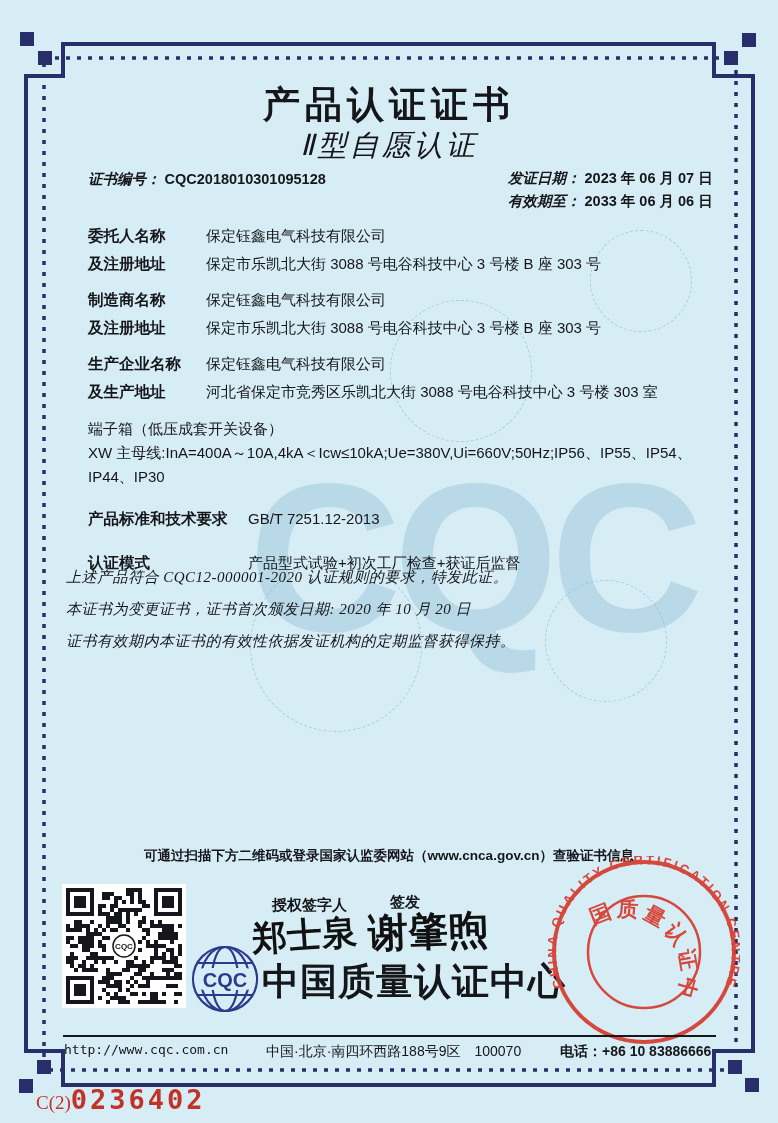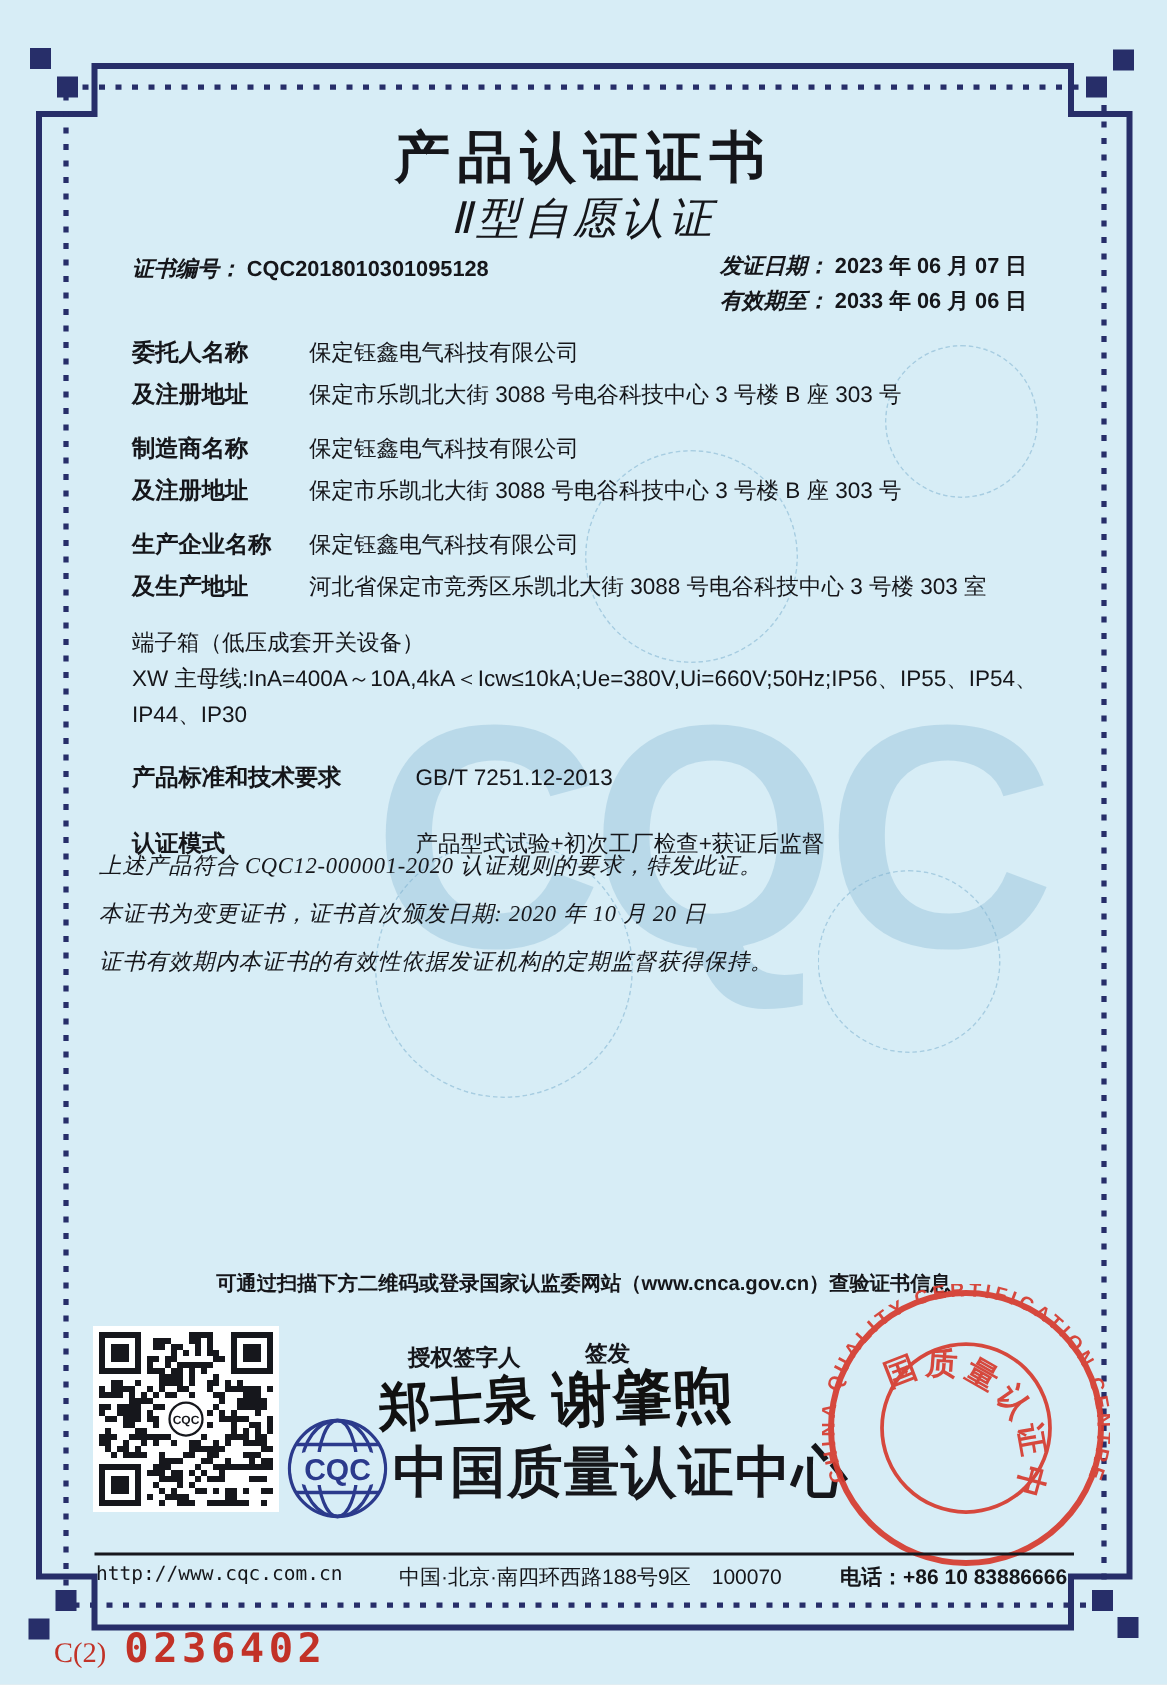--- a/index.html
+++ b/index.html
@@ -20,29 +20,29 @@
   .wm-circle{border:1px dashed rgba(128,178,208,0.55);border-radius:50%;}
 
   
   .title{left:0;top:80px;width:100%;text-align:center;font-size:37px;font-weight:800;letter-spacing:5px;}
   .subtitle{left:0;top:126px;width:100%;text-align:center;font-size:29px;font-weight:500;letter-spacing:3px;font-family:"Liberation Serif",serif;font-style:italic;}
 
   
   .cert-no{left:88px;top:170px;font-size:14.5px;}
   .meta-label{font-family:"Liberation Serif",serif;font-style:italic;font-weight:700;}
   .meta-val{font-weight:700;}
-  .dates{left:480px;top:167px;font-size:14.5px;line-height:23px;}
+  .dates{left:508px;top:167px;font-size:14.5px;line-height:23px;}
 
   
   .fields{left:88px;top:222px;width:620px;}
   .fgroup{display:flex;margin-bottom:8px;}
   .flabel{width:118px;flex:none;font-weight:700;font-size:15.5px;line-height:28px;}
   .fvalue{flex:1;font-size:15px;line-height:28px;}
   .fgroup.product .fvalue{line-height:24px;padding-top:3px;}
-  .inline-field{display:flex;margin-top:16px;gap:29px;}
+  .inline-field{display:flex;margin-top:16px;}
   .inline-field .flabel{width:160px;}
   .inline-field .fvalue{padding-left:0;}
   .inline-field.mode .flabel{width:160px;}
 
   
   .notes{left:66px;top:568px;width:640px;font-family:"Liberation Serif",serif;font-style:italic;font-size:15px;}
   .notes div{margin-bottom:13px;letter-spacing:0.5px;}
 
   
   .verify{left:0;top:847px;width:100%;text-align:center;font-size:13.5px;font-weight:600;}
@@ -59,21 +59,21 @@
   .org-name{left:262px;top:957px;font-size:37px;font-weight:600;letter-spacing:1px;}
 
   
   .footer-rule{left:63px;top:1035px;width:653px;height:2px;background:#16171c;}
   .footer-url{left:64px;top:1042px;font-family:"DejaVu Sans Mono",monospace;font-size:13px;}
   .footer-address{left:266px;top:1043px;font-size:14px;font-weight:400;}
   .footer-phone{left:560px;top:1043px;font-size:14px;font-weight:600;}
 
   
   .serial{left:36px;top:1084px;display:flex;align-items:baseline;}
-  .serial-prefix{font-family:"Liberation Serif",serif;font-size:19px;color:#c23227;margin-right:12px;}
+  .serial-prefix{font-family:"Liberation Serif",serif;font-size:19px;color:#c23227;}
   .serial-number{font-family:"DejaVu Sans Mono",monospace;font-size:27px;font-weight:700;letter-spacing:3px;color:#c23227;}
 
   
   .seal{left:548px;top:856px;opacity:0.93;}
 </style>
 </head>
 <body>
 
 <div class="page">
 

